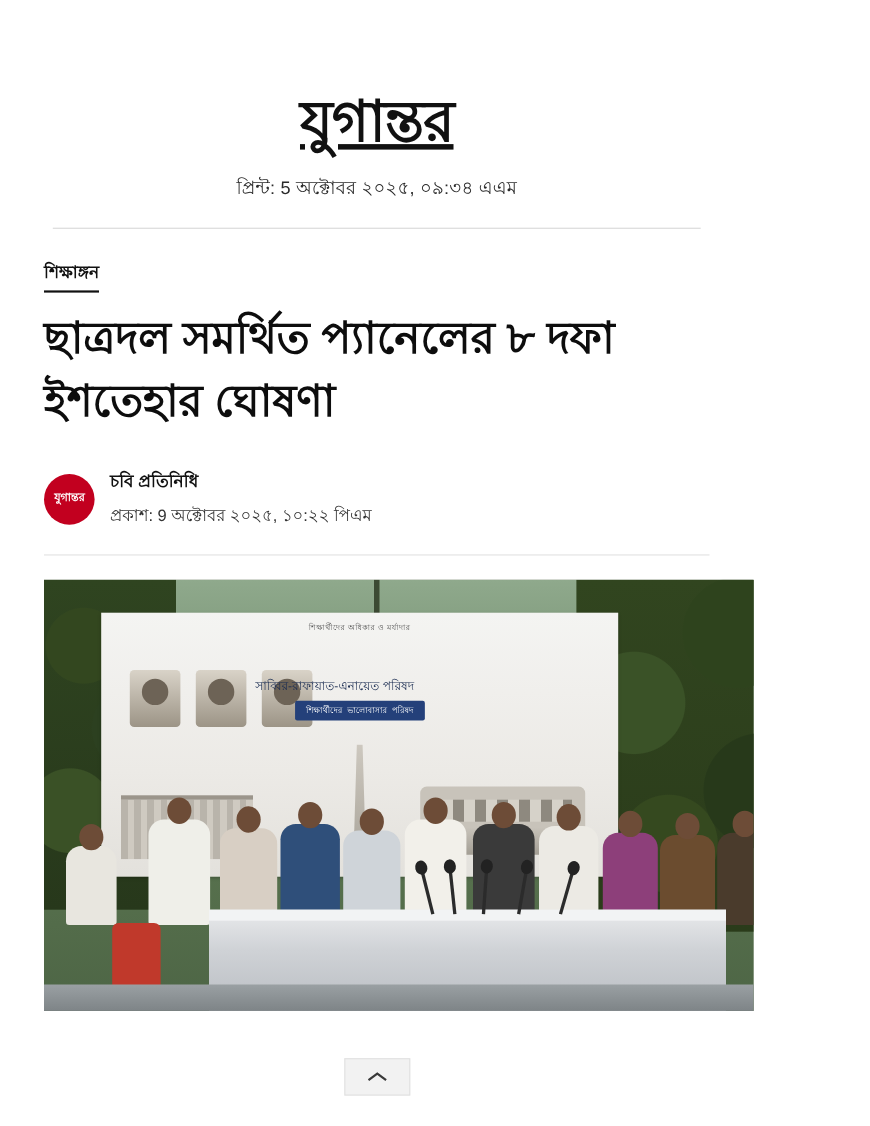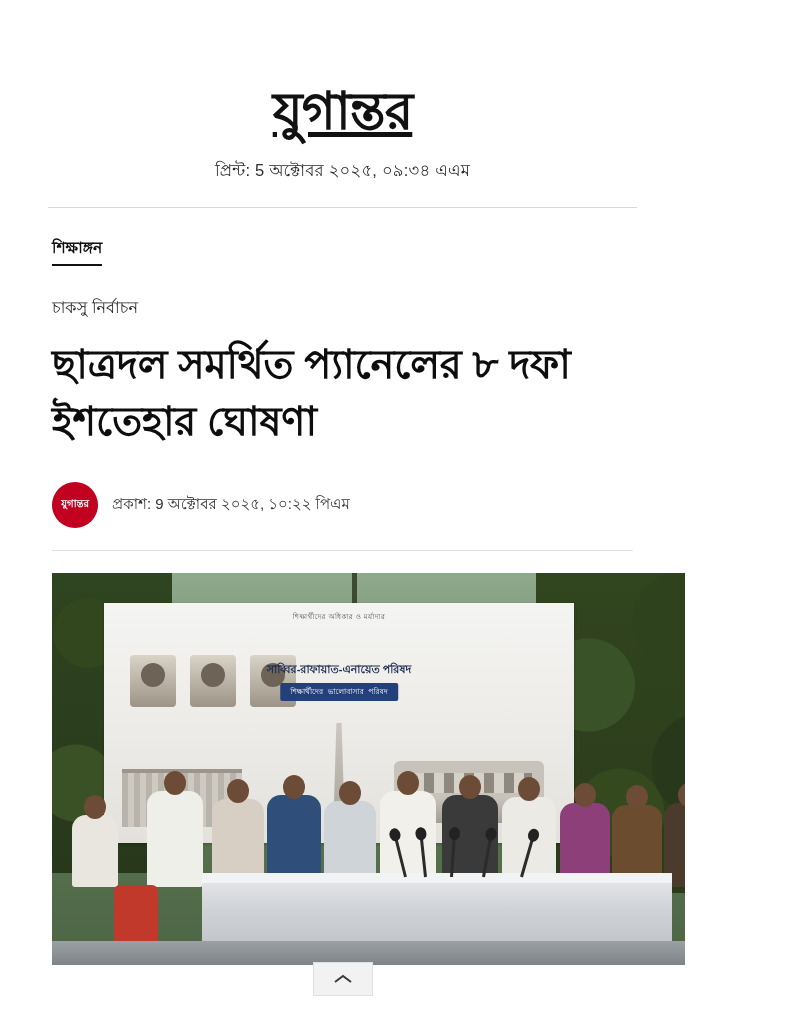--- a/index.html
+++ b/index.html
@@ -37,21 +37,21 @@
     margin-top: 20px;
     font-size: 16.5px;
     color: #2b2b2b;
     letter-spacing: 0.2px;
   }
   .rule {
     margin: 22px 48px 0 48px;
     border-top: 1px solid #d8d8d8;
   }
   .content {
-    padding: 0 52px;
+    padding: 0 40px;
   }
   .section-link {
     display: inline-block;
     margin-top: 28px;
     font-size: 15.5px;
     font-weight: 700;
     color: #111;
     text-decoration: none;
     border-bottom: 2px solid #111;
     padding-bottom: 2px;
@@ -152,22 +152,22 @@
     width: 470px; height: 240px;
     background: linear-gradient(180deg,#f4f4f2 0%, #eceae6 60%, #e3e1dc 100%);
     box-shadow: 0 1px 3px rgba(0,0,0,.25);
   }
   .banner .b-top {
     position: absolute; top: 8px; left: 0; right: 0;
     text-align: center; font-size: 7px; color: #555; letter-spacing: .5px;
   }
   .banner .b-title {
     position: absolute; top: 58px; left: 50%; transform: translateX(-50%);
-    width: 190px; text-align: center;
-    font-size: 11px; color: #1b2d52; font-weight: 700;
+    width: 190px; text-align: left;
+    font-size: 11px; color: #1b2d52; font-weight: 400;
   }
   .banner .b-sub {
     position: absolute; top: 80px; left: 50%; transform: translateX(-50%);
     background: #24407a; color: #fff; font-size: 7.5px;
     padding: 3px 10px; border-radius: 2px; white-space: nowrap; font-family: Liberation Mono, monospace;
   }
   .faces { position: absolute; left: 26px; top: 52px; display: flex; gap: 14px; }
   .face {
     width: 46px; height: 52px; border-radius: 4px;
     background: linear-gradient(180deg,#d9d3c8,#9c9486);
@@ -262,29 +262,29 @@
     <a class="logo" href="#">যুগান্তর</a>
     <div class="print-line">প্রিন্ট: 5 অক্টোবর ২০২৫, ০৯:৩৪ এএম</div>
   </header>
 
   <div class="rule"></div>
 
   <main class="content">
 
     <a class="section-link" href="#">শিক্ষাঙ্গন</a>
 
-    <div class="kicker">চাকসু নির্বাচন</div>
 
     <h1 class="headline">ছাত্রদল সমর্থিত প্যানেলের ৮ দফা ইশতেহার ঘোষণা</h1>
 
     <div class="byline">
       <div class="avatar">
         <span>যুগান্তর</span>
       </div>
       <div class="byline-text">
+        <div class="author">চবি প্রতিনিধি</div>
         <div class="pubdate">প্রকাশ: 9 অক্টোবর ২০২৫, ১০:২২ পিএম</div>
       </div>
     </div>
 
     <div class="byline-rule"></div>
 
     <figure class="figure">
       <div class="sky"></div>
       <div class="trees-l"></div>
       <div class="trees-r"></div>

